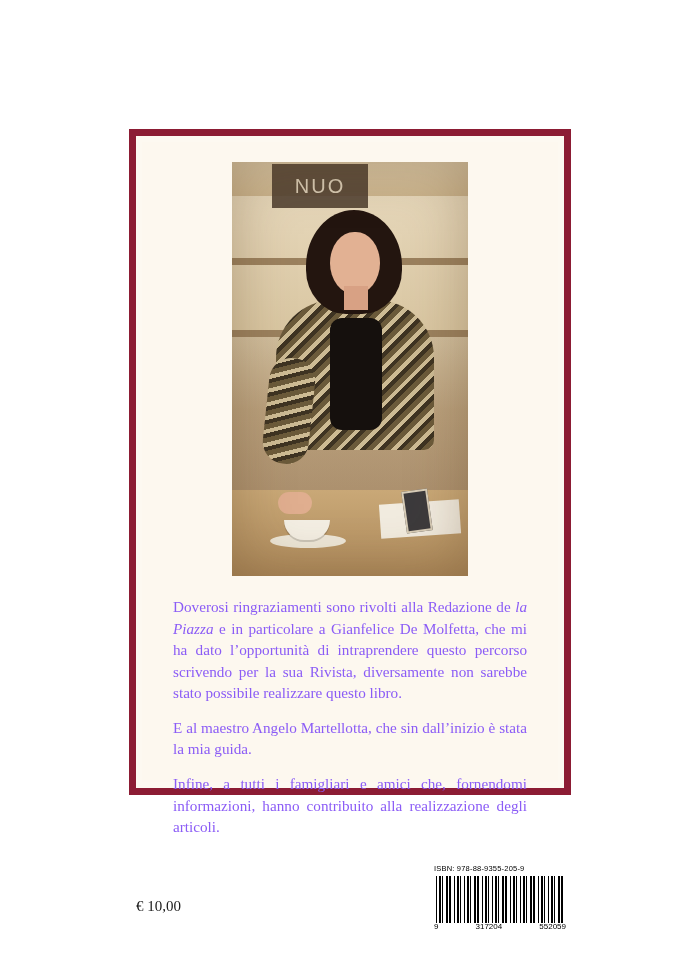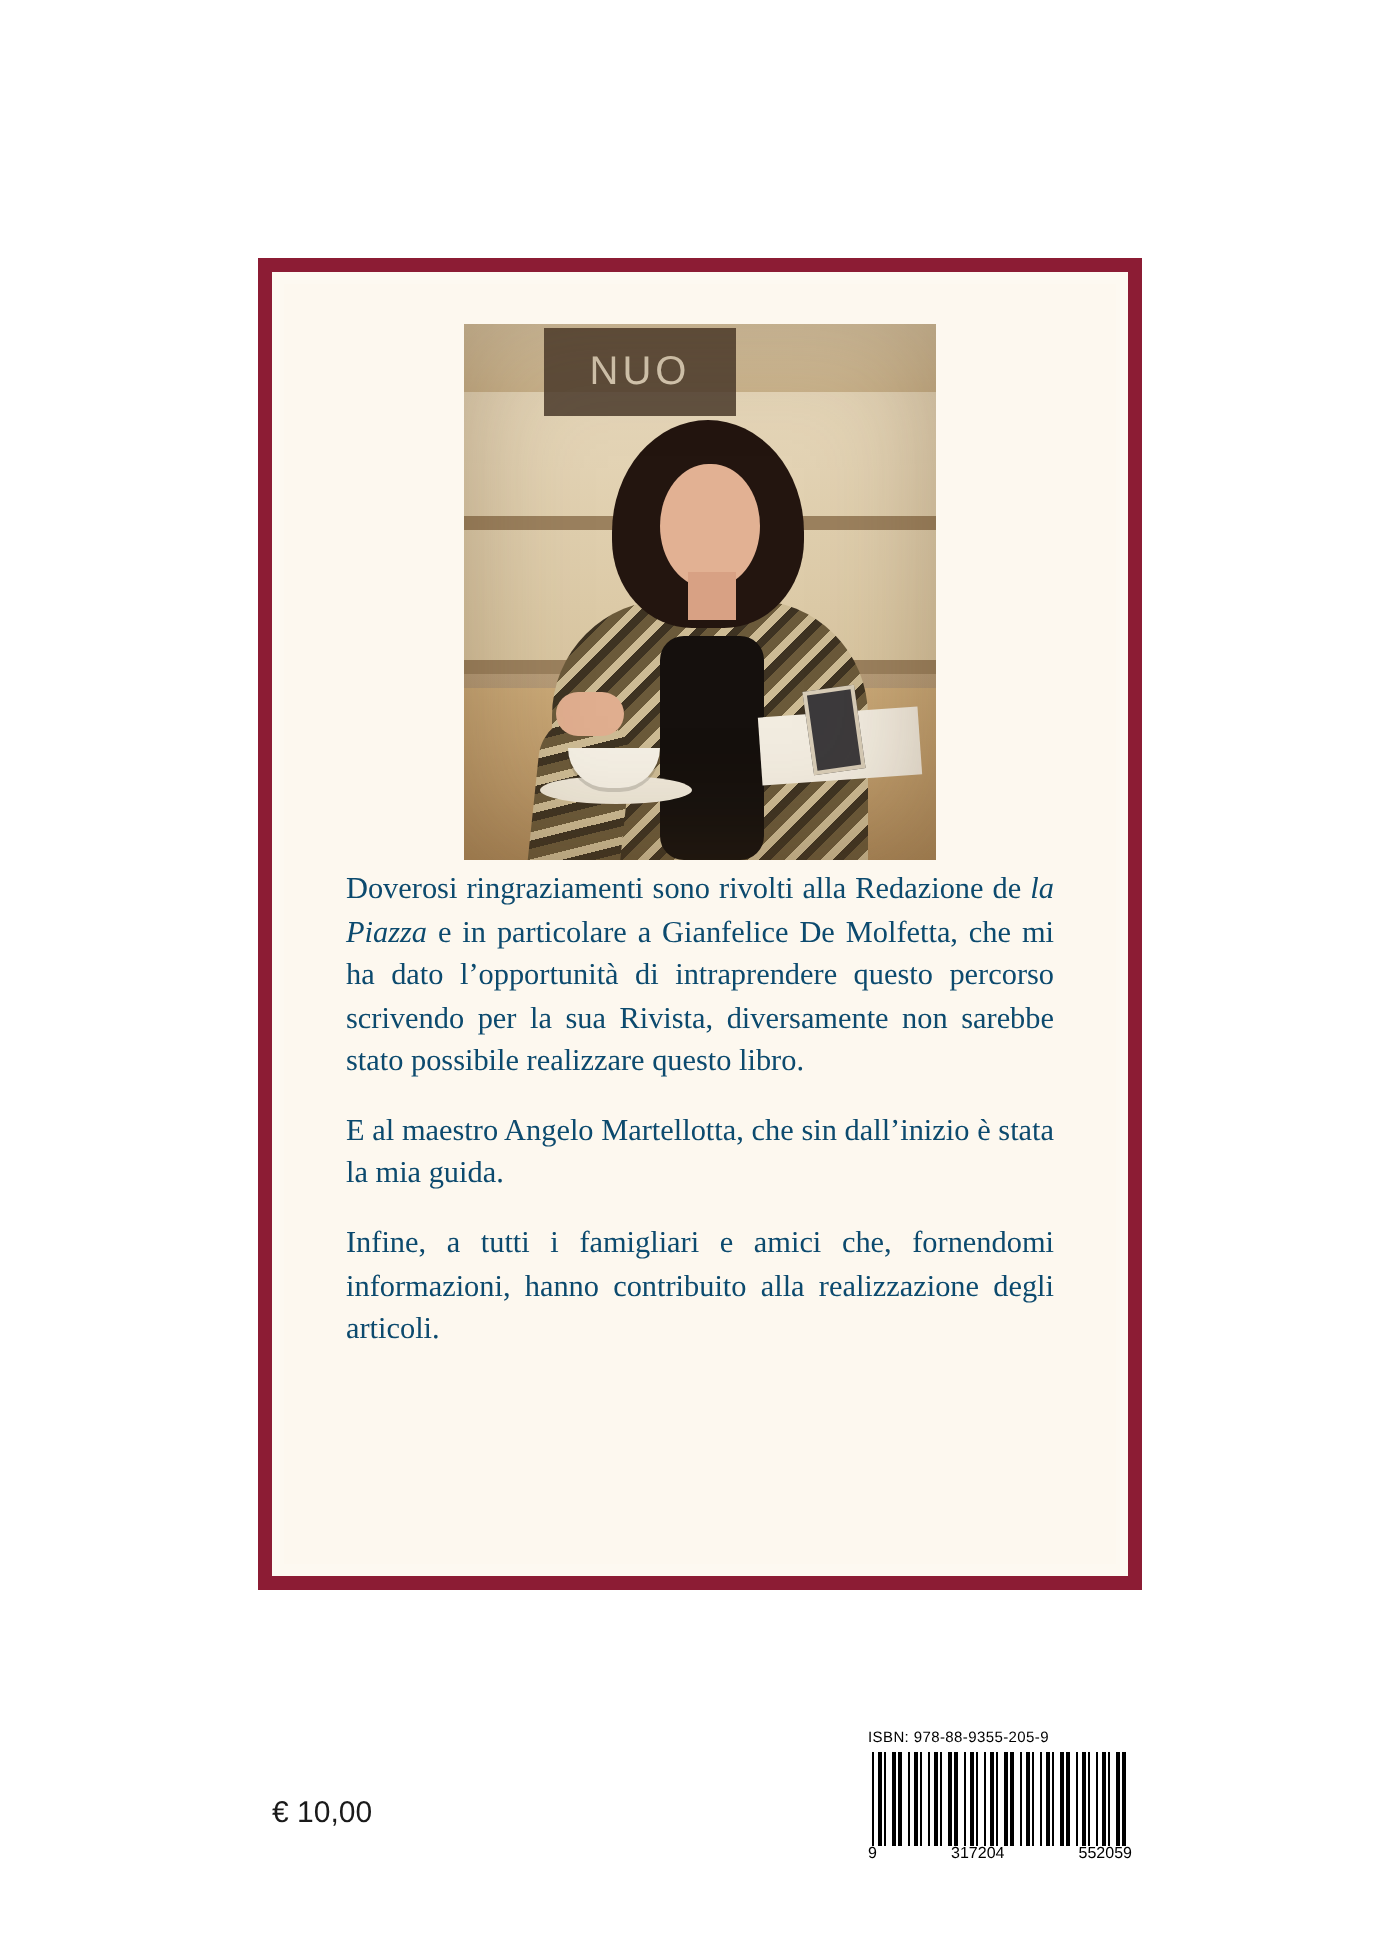--- a/index.html
+++ b/index.html
@@ -44,21 +44,21 @@
     bottom: 6px;
     background: #fdf8ef;
     box-sizing: border-box;
     padding: 14px 30px 18px 30px;
   }
 
   
   #photo-wrap {
     width: 236px;
     margin: 6px auto 0 auto;
-    height: 268px;
+    height: 414px;
     position: relative;
     overflow: hidden;
     background: #cbbda6;
   }
   #photo {
     position: absolute;
     inset: 0;
     background:
       linear-gradient(180deg, rgba(255,245,225,0.18), rgba(60,35,20,0.20)),
       linear-gradient(180deg, #e9dcc4 0%, #e3d3b6 28%, #d8c49f 44%, #c6ab83 60%, #b79872 100%);
@@ -146,43 +146,43 @@
     position: absolute; left: 46px; bottom: 62px; width: 34px; height: 22px;
     background: #e0ae8f; border-radius: 12px;
   }
   .ph-vignette {
     position: absolute; inset: 0;
     box-shadow: inset 0 0 60px rgba(90,60,30,.35);
   }
 
   
   #text-block {
-    margin: 4px auto 0 auto;
+    margin: 20px auto 0 auto;
     width: 354px;
-    color: #0c4a6e;
+    color: #8b5cf6;
   }
   #text-block p {
     margin: 0 0 13px 0;
     font-size: 15.2px;
     line-height: 1.42;
     text-align: justify;
     text-justify: inter-word;
     text-indent: 0;
     hyphens: manual;
   }
   #text-block p .ital { font-style: italic; }
 
   
   #price {
     position: absolute;
     left: 136px;
     top: 898px;
     font-size: 15px;
     color: #1a1a1a;
-    font-family: Liberation Sans, sans-serif;
+    font-family: Liberation Serif, serif;
   }
 
   
   #barcode-block {
     position: absolute;
     left: 432px;
     top: 848px;
     width: 136px;
   }
   #isbn-text {

